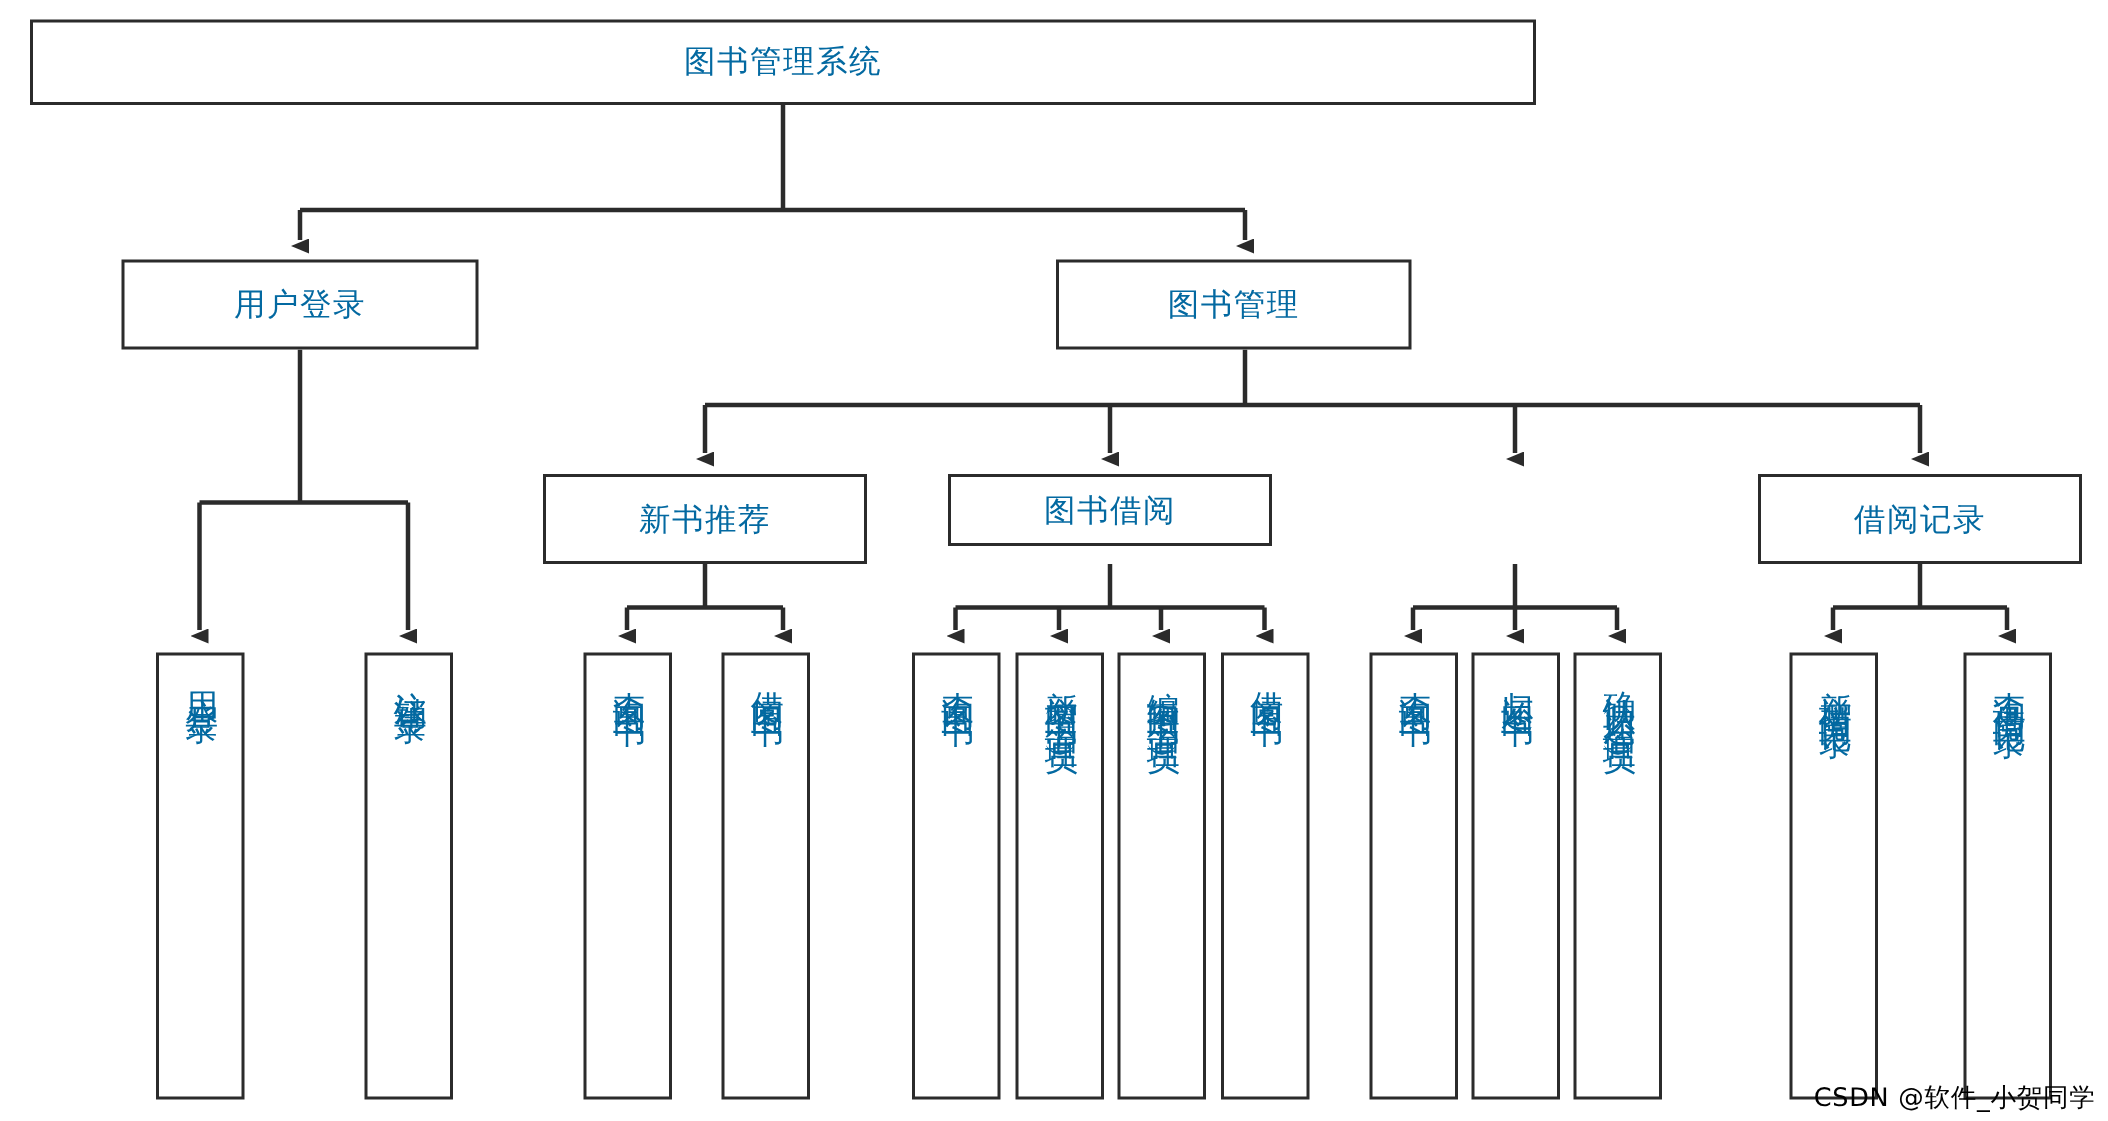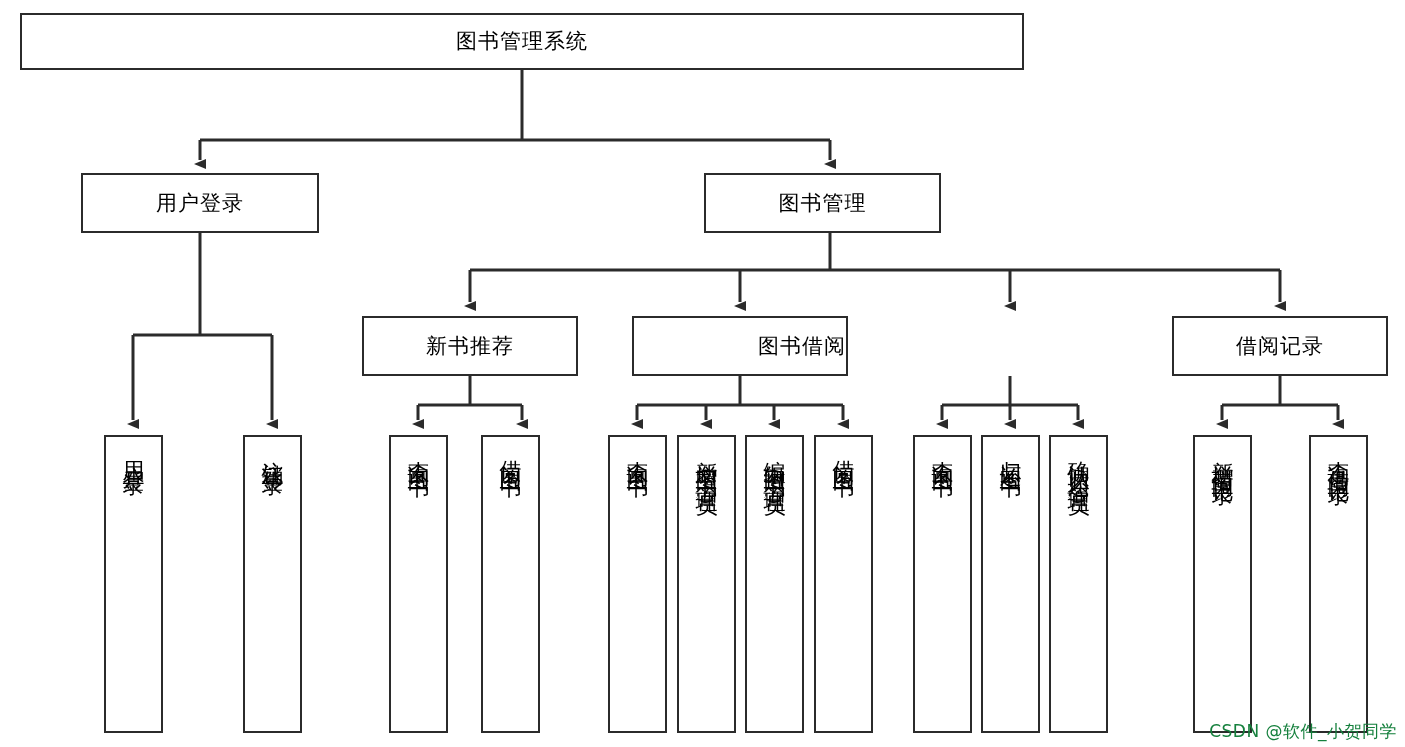--- a/index.html
+++ b/index.html
@@ -25,21 +25,21 @@
     height: 747px;
   }
   .node {
     position: absolute;
     box-sizing: border-box;
     background: #ffffff;
     border: 2px solid #2b2b2b;
     display: flex;
     align-items: center;
     justify-content: center;
-    color: #000000;
+    color: #0369a1;
     z-index: 2;
   }
   .node-label {
     display: block;
     text-align: center;
     line-height: 1.18;
     white-space: pre;
   }
   .node.horiz .node-label {
     font-size: 21px;
@@ -54,21 +54,21 @@
     text-orientation: upright;
     font-size: 22px;
     letter-spacing: 5px;
     line-height: 1;
   }
   .watermark {
     position: absolute;
     right: 8px;
     bottom: 4px;
     font-size: 17px;
-    color: #15803d;
+    color: #000000;
     letter-spacing: 0.5px;
     z-index: 5;
     white-space: pre;
   }
 </style>
 </head>
 <body>
 
 <div id="canvas">
 
@@ -129,21 +129,21 @@
   <div class="node horiz" style="left:81px; top:173px; width:238px; height:60px;">
     <span class="node-label">用户登录</span>
   </div>
   <div class="node horiz" style="left:704px; top:173px; width:237px; height:60px;">
     <span class="node-label">图书管理</span>
   </div>
 
   <div class="node horiz" style="left:362px; top:316px; width:216px; height:60px;">
     <span class="node-label">新书推荐</span>
   </div>
-  <div class="node horiz" style="left:632px; top:316px; width:216px; height:60px;justify-content:flex-end;">
+  <div class="node horiz" style="left:632px; top:316px; width:216px; height:48px;">
     <span class="node-label">图书借阅</span>
   </div>
   <div class="node horiz" style="left:1172px; top:316px; width:216px; height:60px;justify-content:center;">
     <span class="node-label">借阅记录</span>
   </div>
 
   <div class="node vert" style="left:104px; top:435px; width:59px; height:298px;">
     <span class="node-label">用户登录</span>
   </div>
   <div class="node vert" style="left:243px; top:435px; width:59px; height:298px;">

